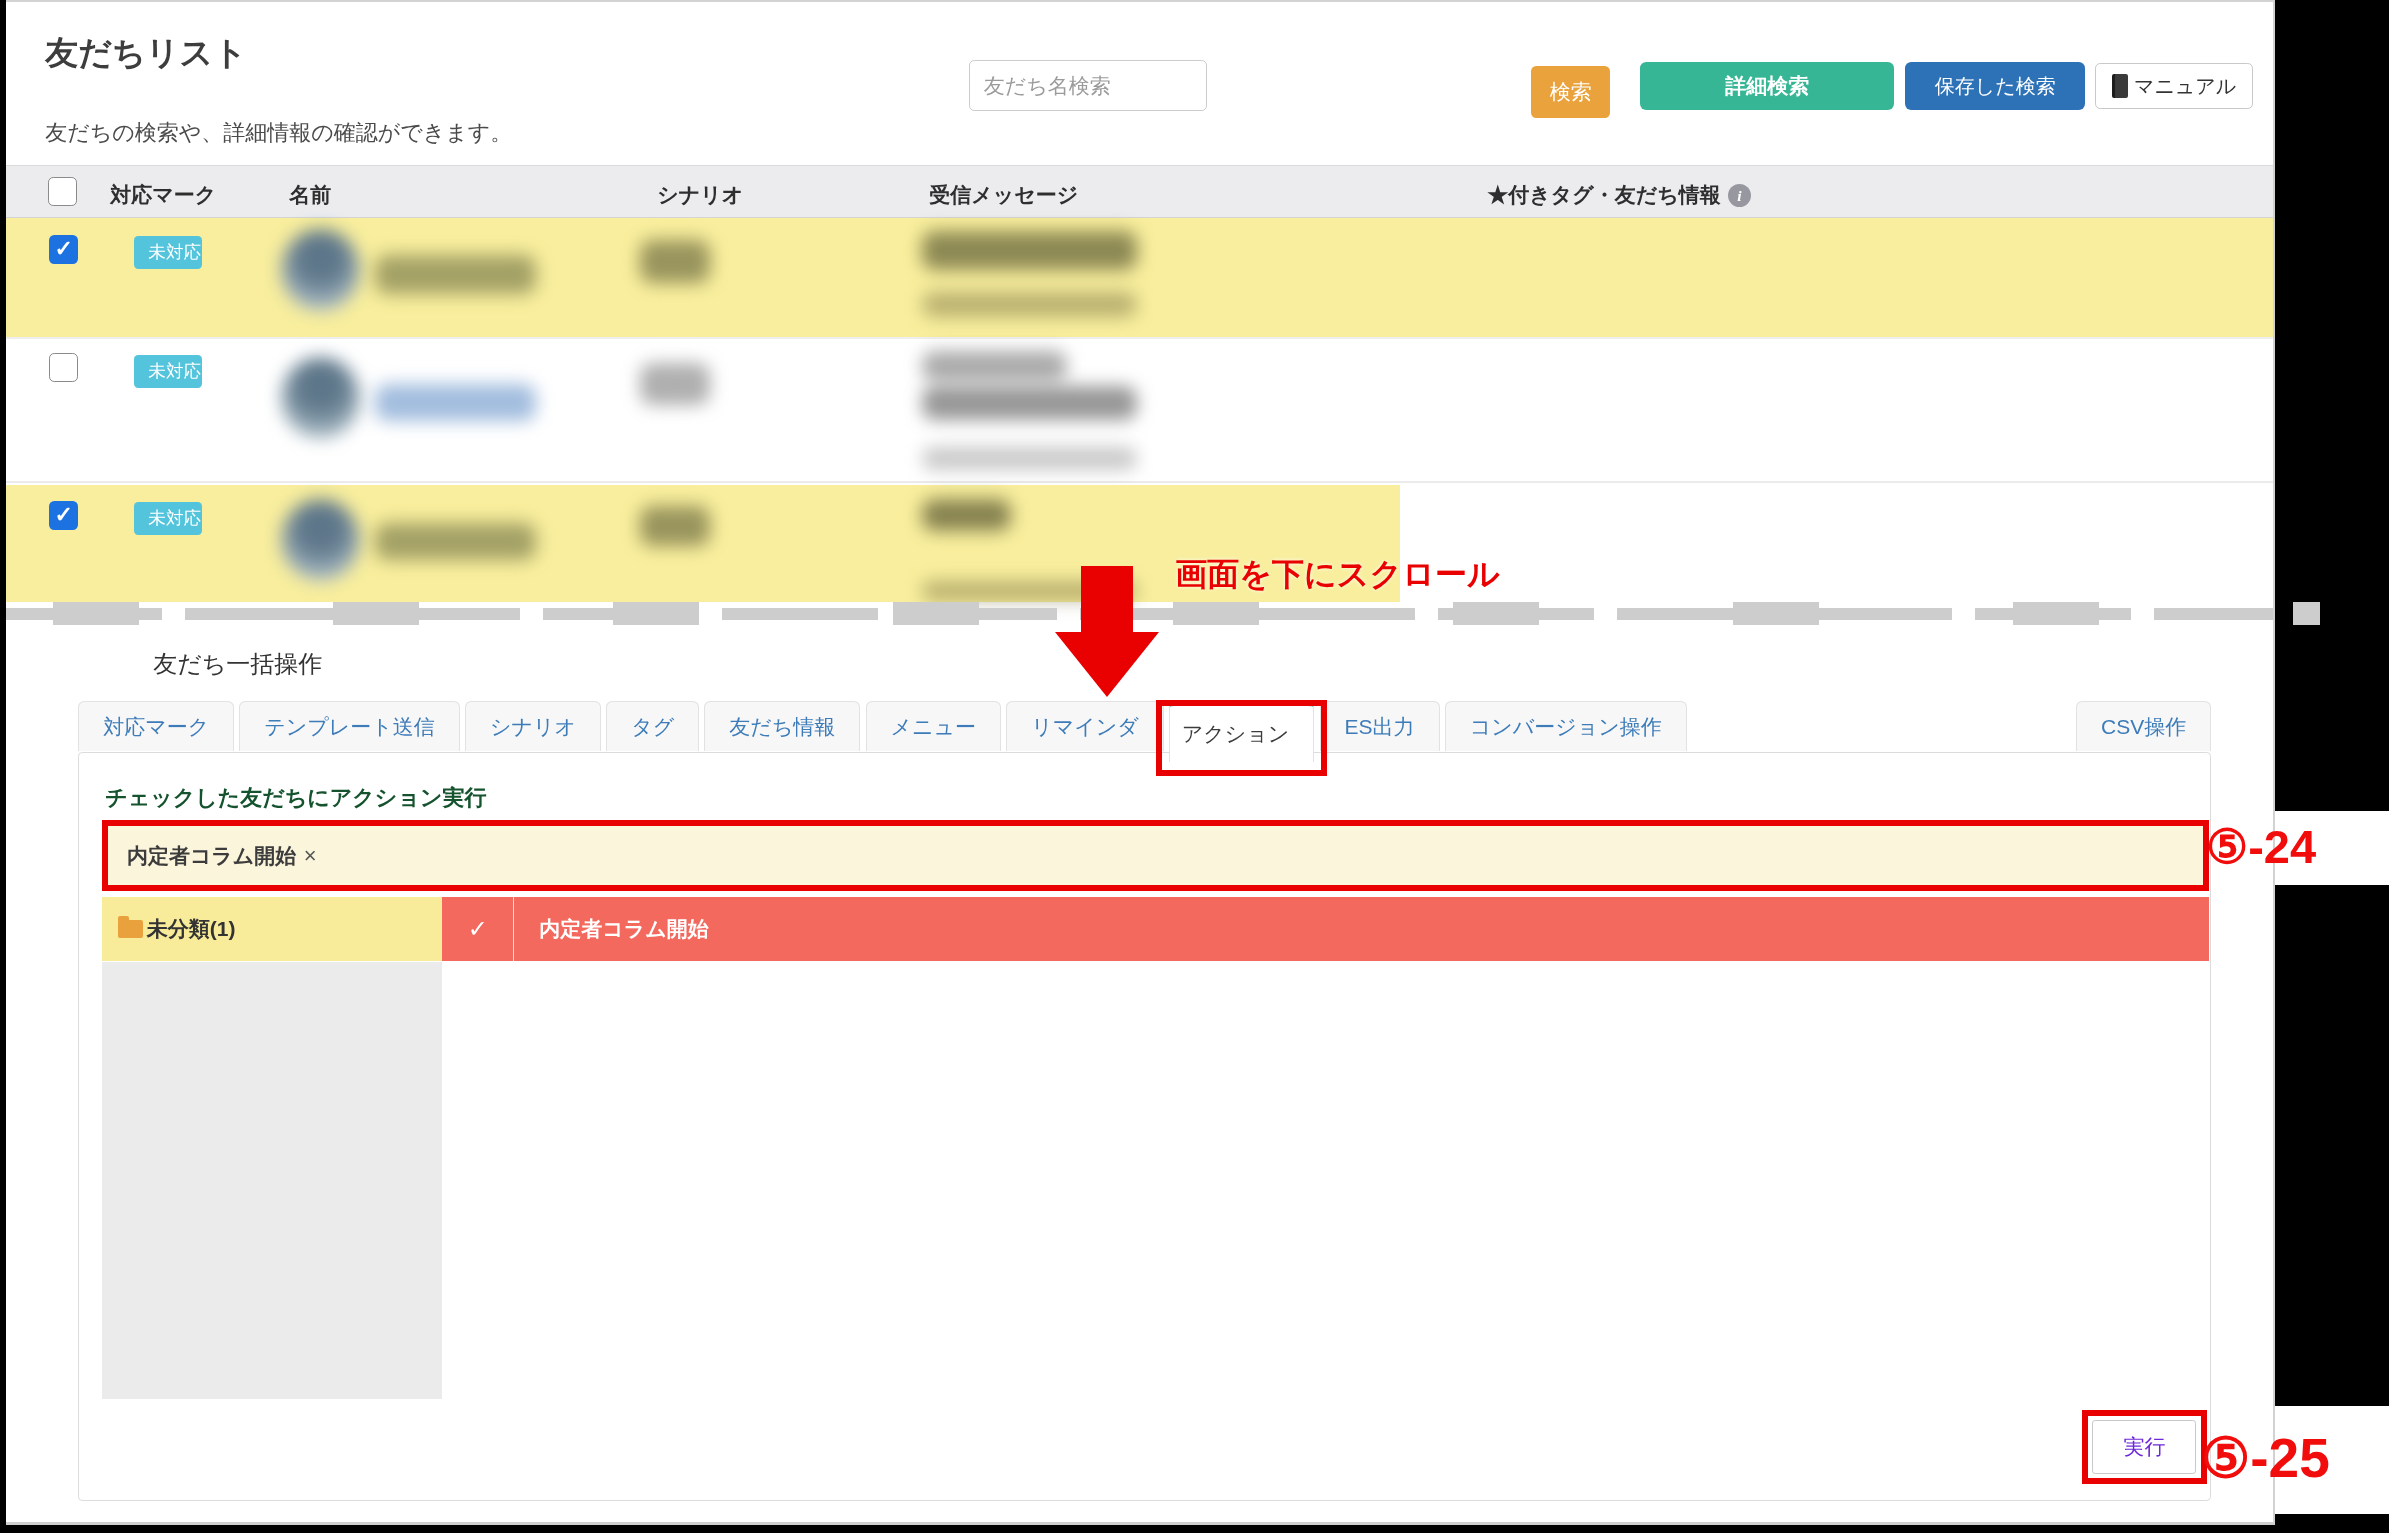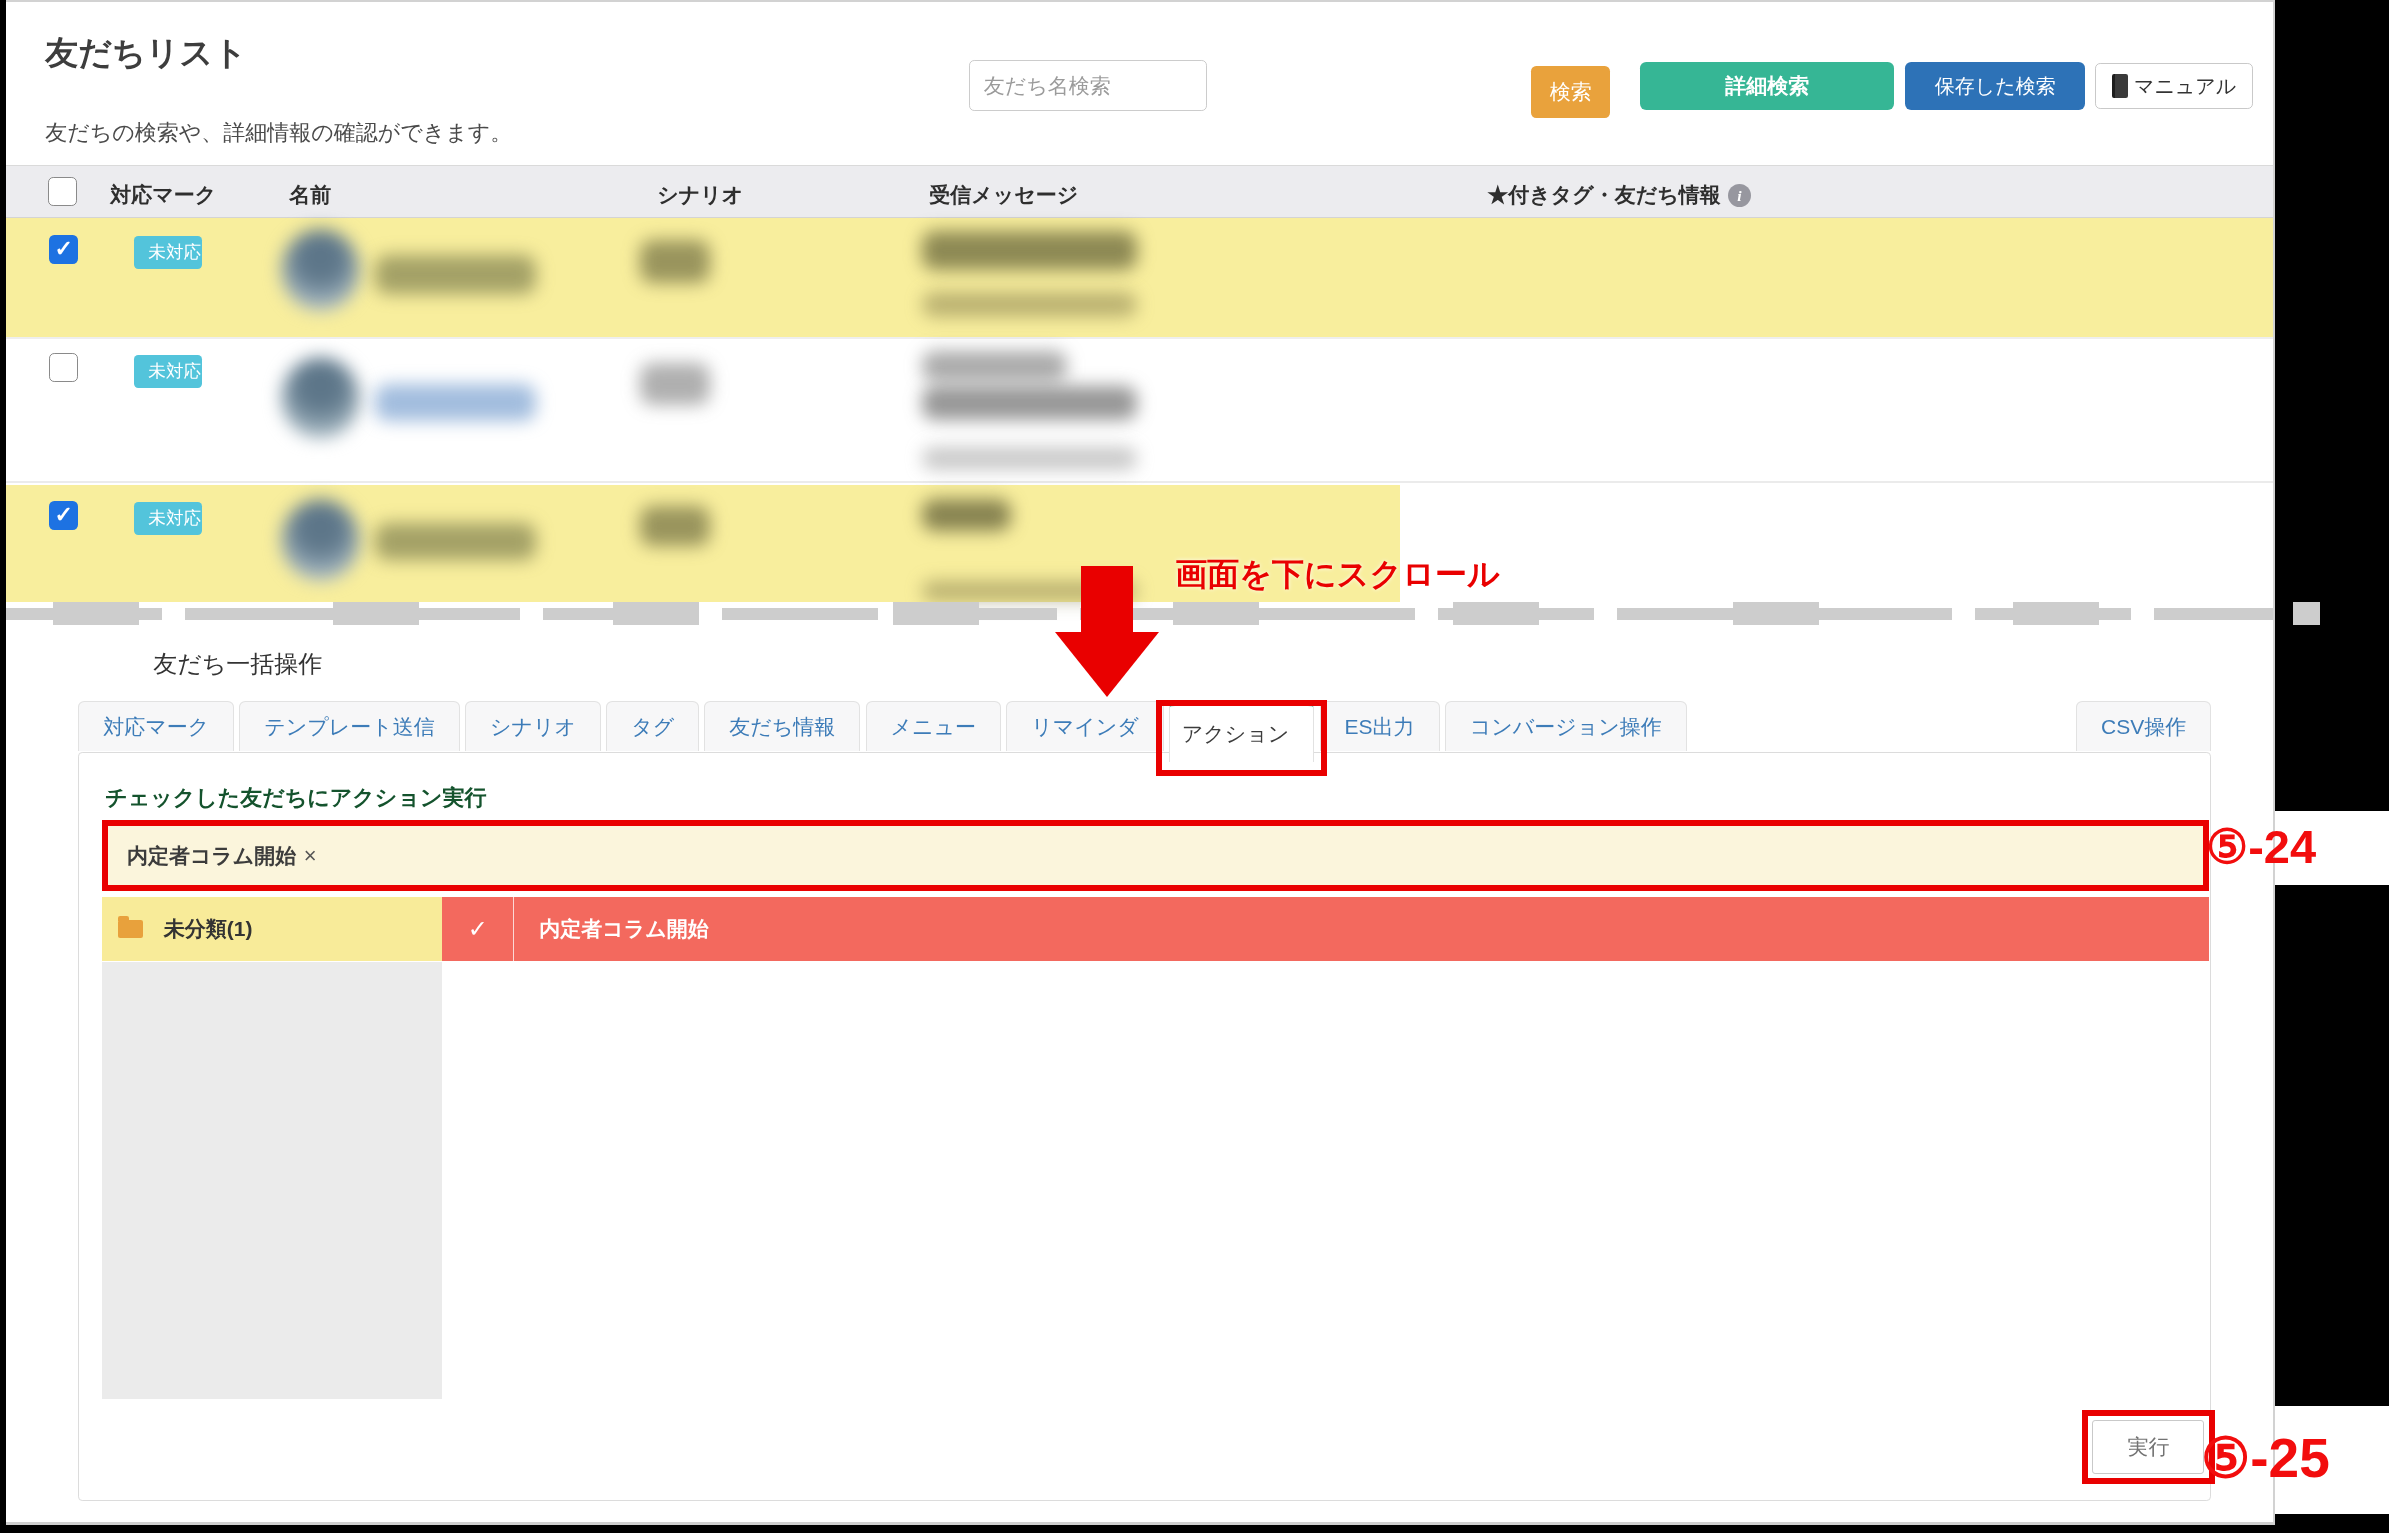--- a/index.html
+++ b/index.html
@@ -84,34 +84,34 @@
   }
   .action-label { position: absolute; left: 26px; top: 30px; font-size: 22px; font-weight: bold; color: #14532d; }
   .sel-field {
     position: absolute; left: 23px; right: 1px; top: 67px; height: 71px;
     border: 6.2px solid #e90000; background: #fbf5dc; display: flex; align-items: center; padding: 0 18.7px;
     font-size: 21px; font-weight: bold; color: #3c3c3c; gap: 7.3px;
   }
   .sel-field .x { font-weight: normal; color: #555; font-size: 22px; cursor: pointer; }
   .folder-cell {
     position: absolute; left: 23px; top: 144px; width: 340px; height: 64px; background: #f8eb99;
-    display: flex; align-items: center; gap: 21px; padding-left: 15.6px; cursor: pointer;
+    display: flex; align-items: center; gap: 4px; padding-left: 15.6px; cursor: pointer;
     font-size: 21px; font-weight: bold; color: #333;
   }
   .folder-icon { position: relative; width: 25px; height: 17.6px; background: #e8a13c; border-radius: 2.1px; flex: 0 0 auto; }
   .folder-icon::before { content: ""; position: absolute; left: 0; top: -4.7px; width: 11.4px; height: 5.2px; background: #e8a13c; border-radius: 2.1px 2.1px 0 0; }
   .left-pane { position: absolute; left: 23px; top: 209px; width: 340px; height: 437px; background: #ebebeb; }
   .option-row {
     position: absolute; left: 363px; right: 1px; top: 144px; height: 64px; background: #f3695e;
     display: flex; align-items: center; cursor: pointer;
   }
   .option-check { width: 72px; height: 100%; display: flex; align-items: center; justify-content: center; color: #fff; font-size: 24px; border-right: 1px solid rgba(255,255,255,0.75); }
   .option-label { padding-left: 25px; color: #fff; font-size: 21px; font-weight: bold; }
   .exec-box { position: absolute; left: 2003px; top: 657px; border: 6.2px solid #e90000; padding: 4.2px; background: #fff; }
-  .btn-exec { width: 112px; height: 54px; background: #fff; border: 1px solid #c9c9c9; border-radius: 3.1px; font-size: 21px; color: #737373; display: flex; align-items: center; justify-content: center; cursor: pointer; }
+  .btn-exec { width: 104px; height: 54px; background: #fff; border: 1px solid #c9c9c9; border-radius: 3.1px; font-size: 21px; color: #6d28d9; display: flex; align-items: center; justify-content: center; cursor: pointer; }
   
   .notch { position: absolute; background: #fff; }
   .notch-24 { left: 2275px; top: 811px; width: 115px; height: 74px; }
   .notch-25 { left: 2275px; top: 1406px; width: 115px; height: 108px; }
   .step-label { position: absolute; color: #f20d0d; font-weight: bold; white-space: nowrap; z-index: 9; }
   .step-24 { left: 2206px; top: 819px; font-size: 47px; }
   .step-25 { left: 2201px; top: 1426px; font-size: 55px; }
 </style>
 </head>
 <body>

